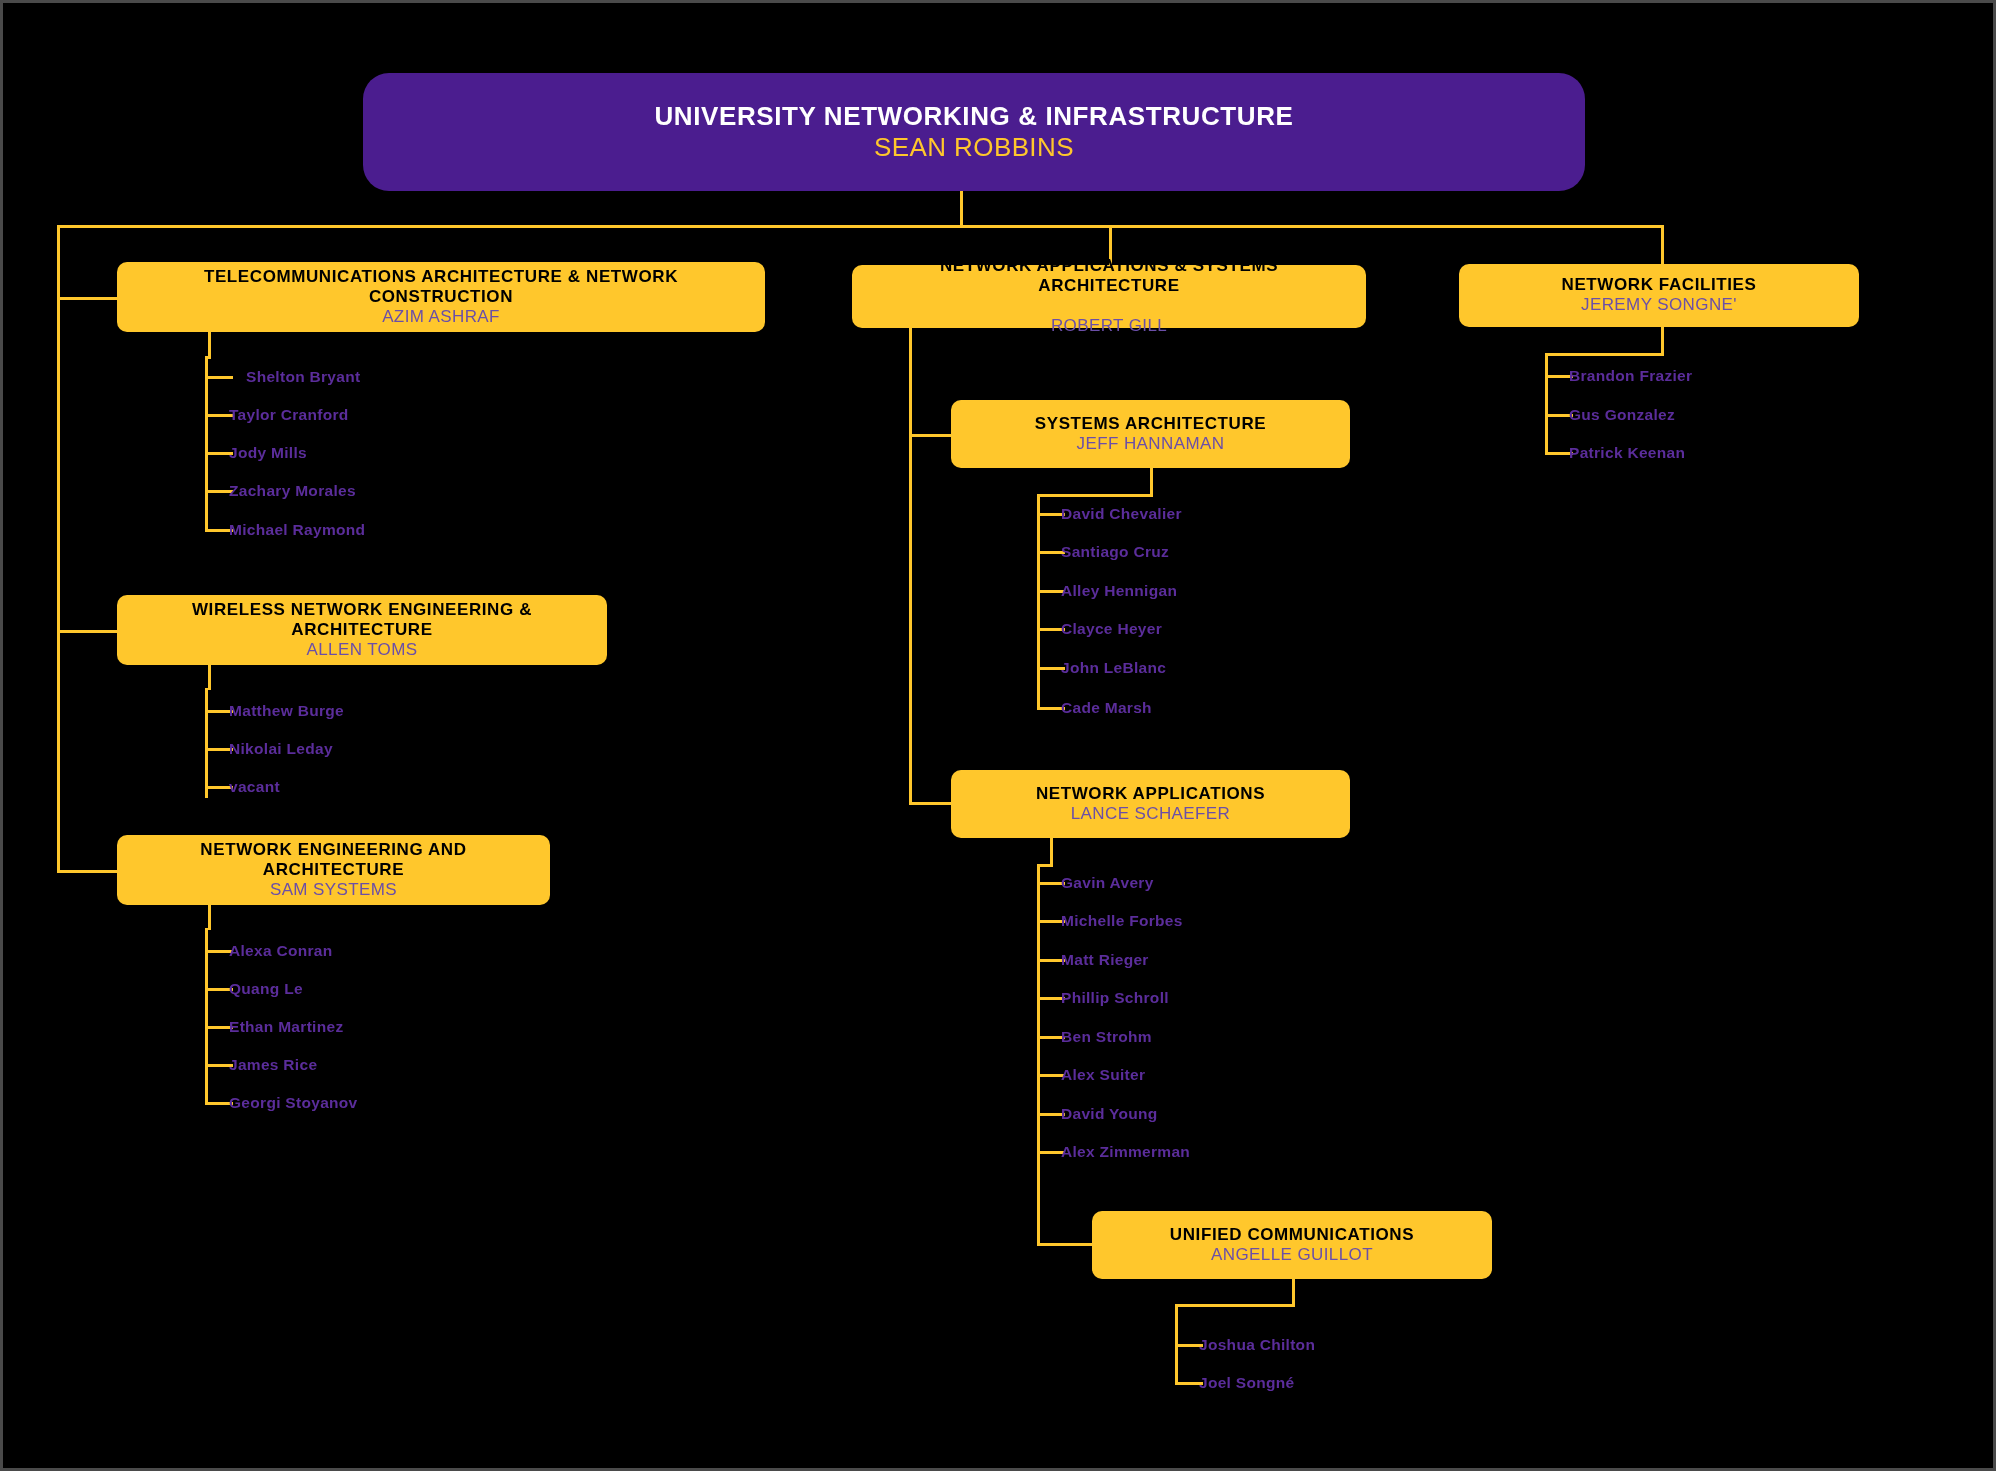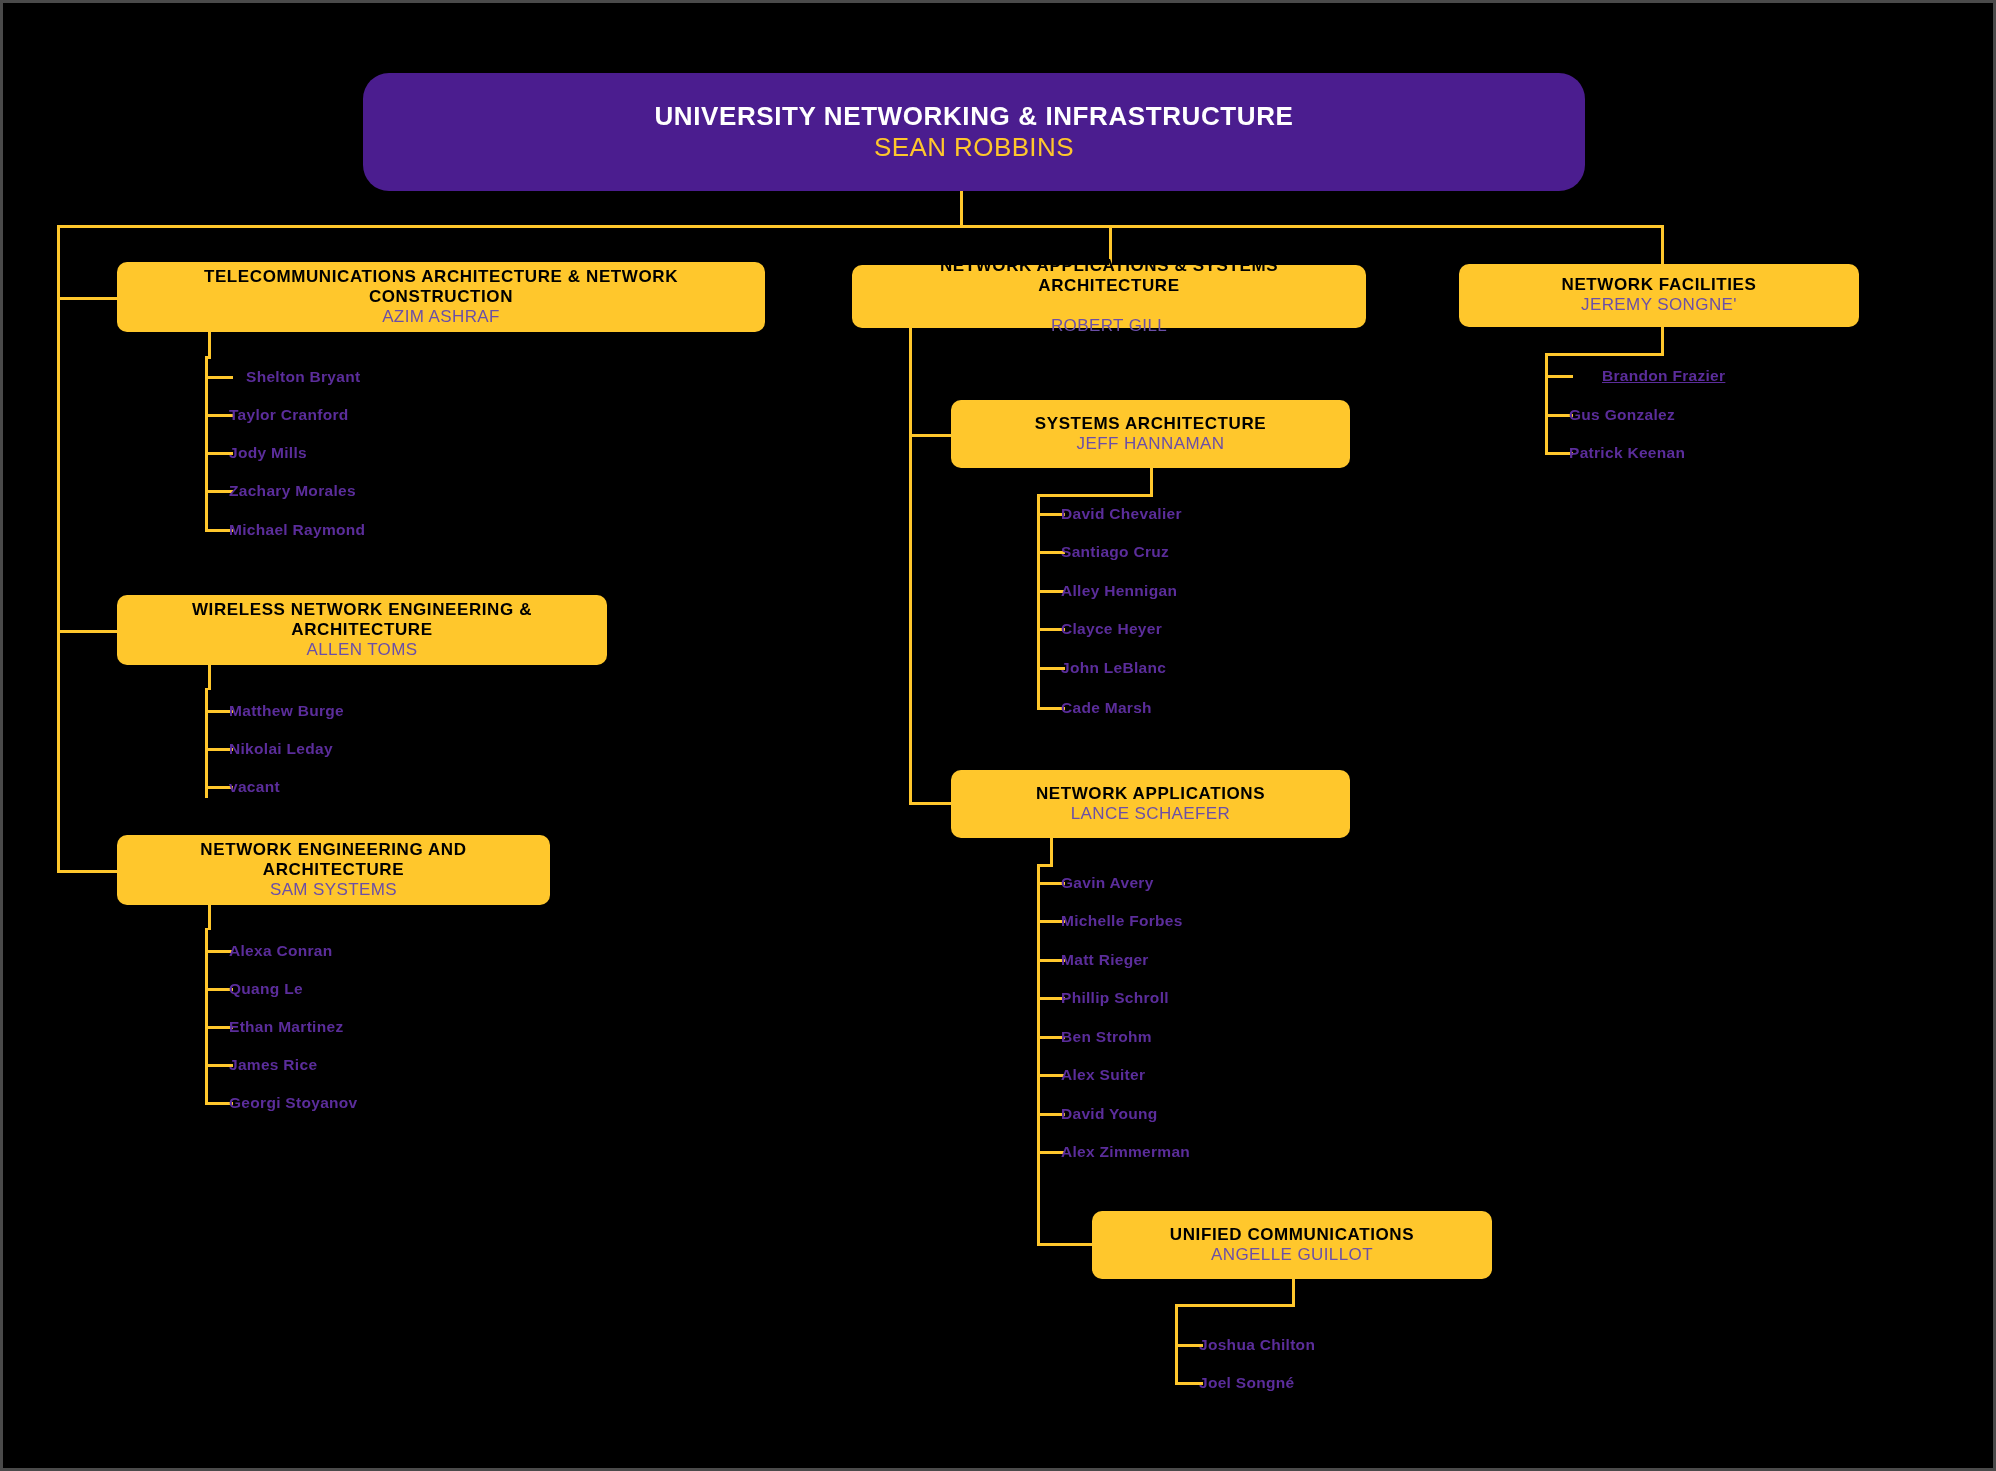--- a/index.html
+++ b/index.html
@@ -250,17 +250,17 @@
   <div class="staff-name" style="left:1061px; top:952px;">Matt Rieger</div>
   <div class="staff-name" style="left:1061px; top:990px;">Phillip Schroll</div>
   <div class="staff-name" style="left:1061px; top:1029px;">Ben Strohm</div>
   <div class="staff-name" style="left:1061px; top:1067px;">Alex Suiter</div>
   <div class="staff-name" style="left:1061px; top:1106px;">David Young</div>
   <div class="staff-name" style="left:1061px; top:1144px;">Alex Zimmerman</div>
 
   <div class="staff-name" style="left:1199px; top:1337px;">Joshua Chilton</div>
   <div class="staff-name" style="left:1199px; top:1375px;">Joel Songné</div>
 
-  <div class="staff-name" style="left:1602px; top:368px;text-decoration:underline;">Brandon Frazier</div>
+  <div class="staff-name" style="left:1569px; top:368px;">Brandon Frazier</div>
   <div class="staff-name" style="left:1569px; top:407px;">Gus Gonzalez</div>
   <div class="staff-name" style="left:1569px; top:445px;">Patrick Keenan</div>
 
 </div>
 
 </body></html>

